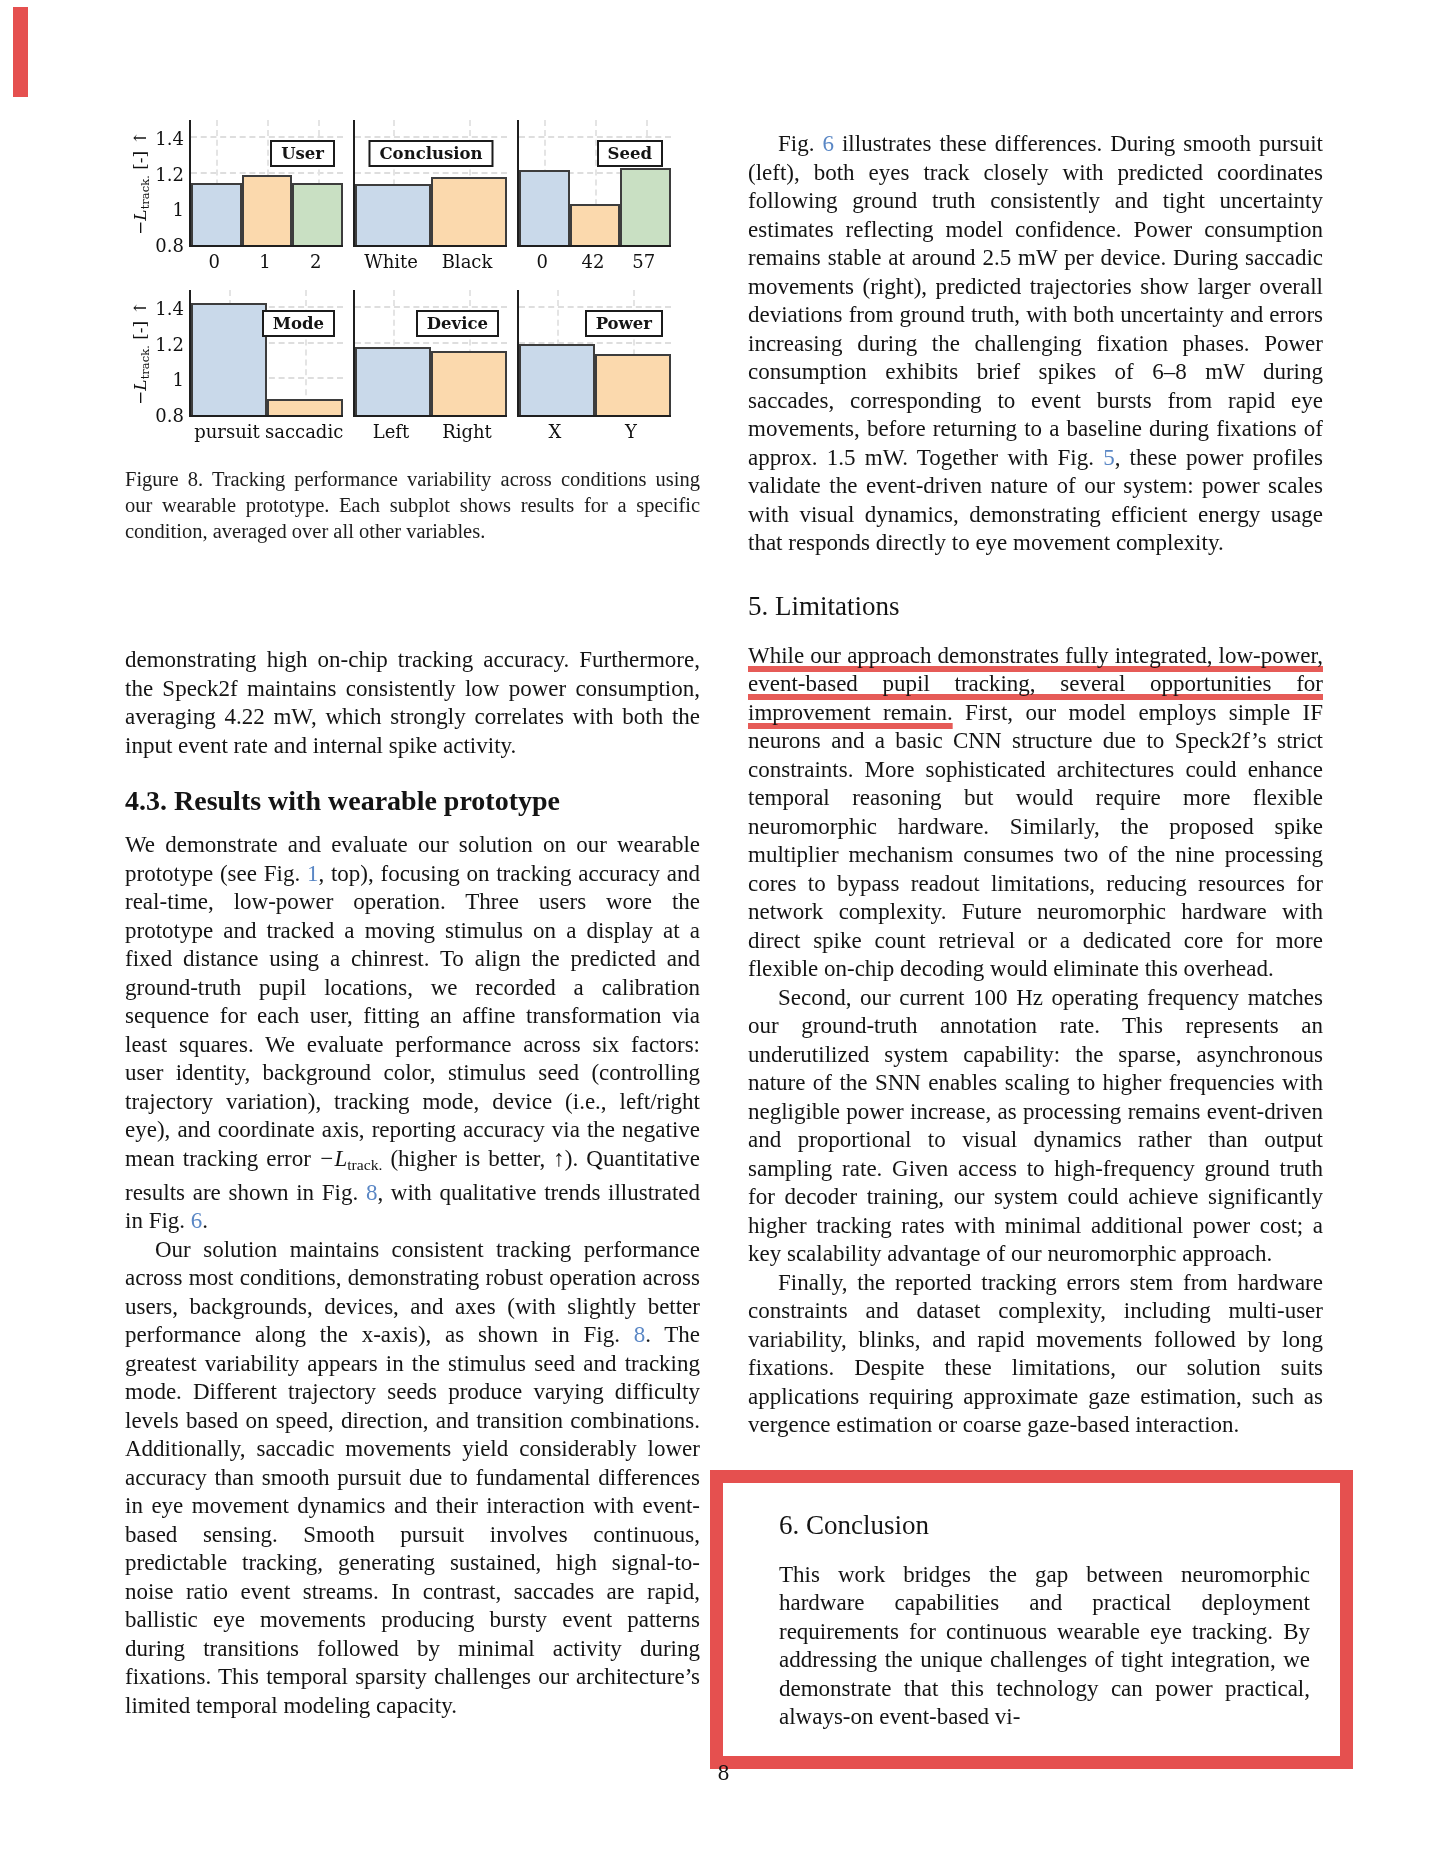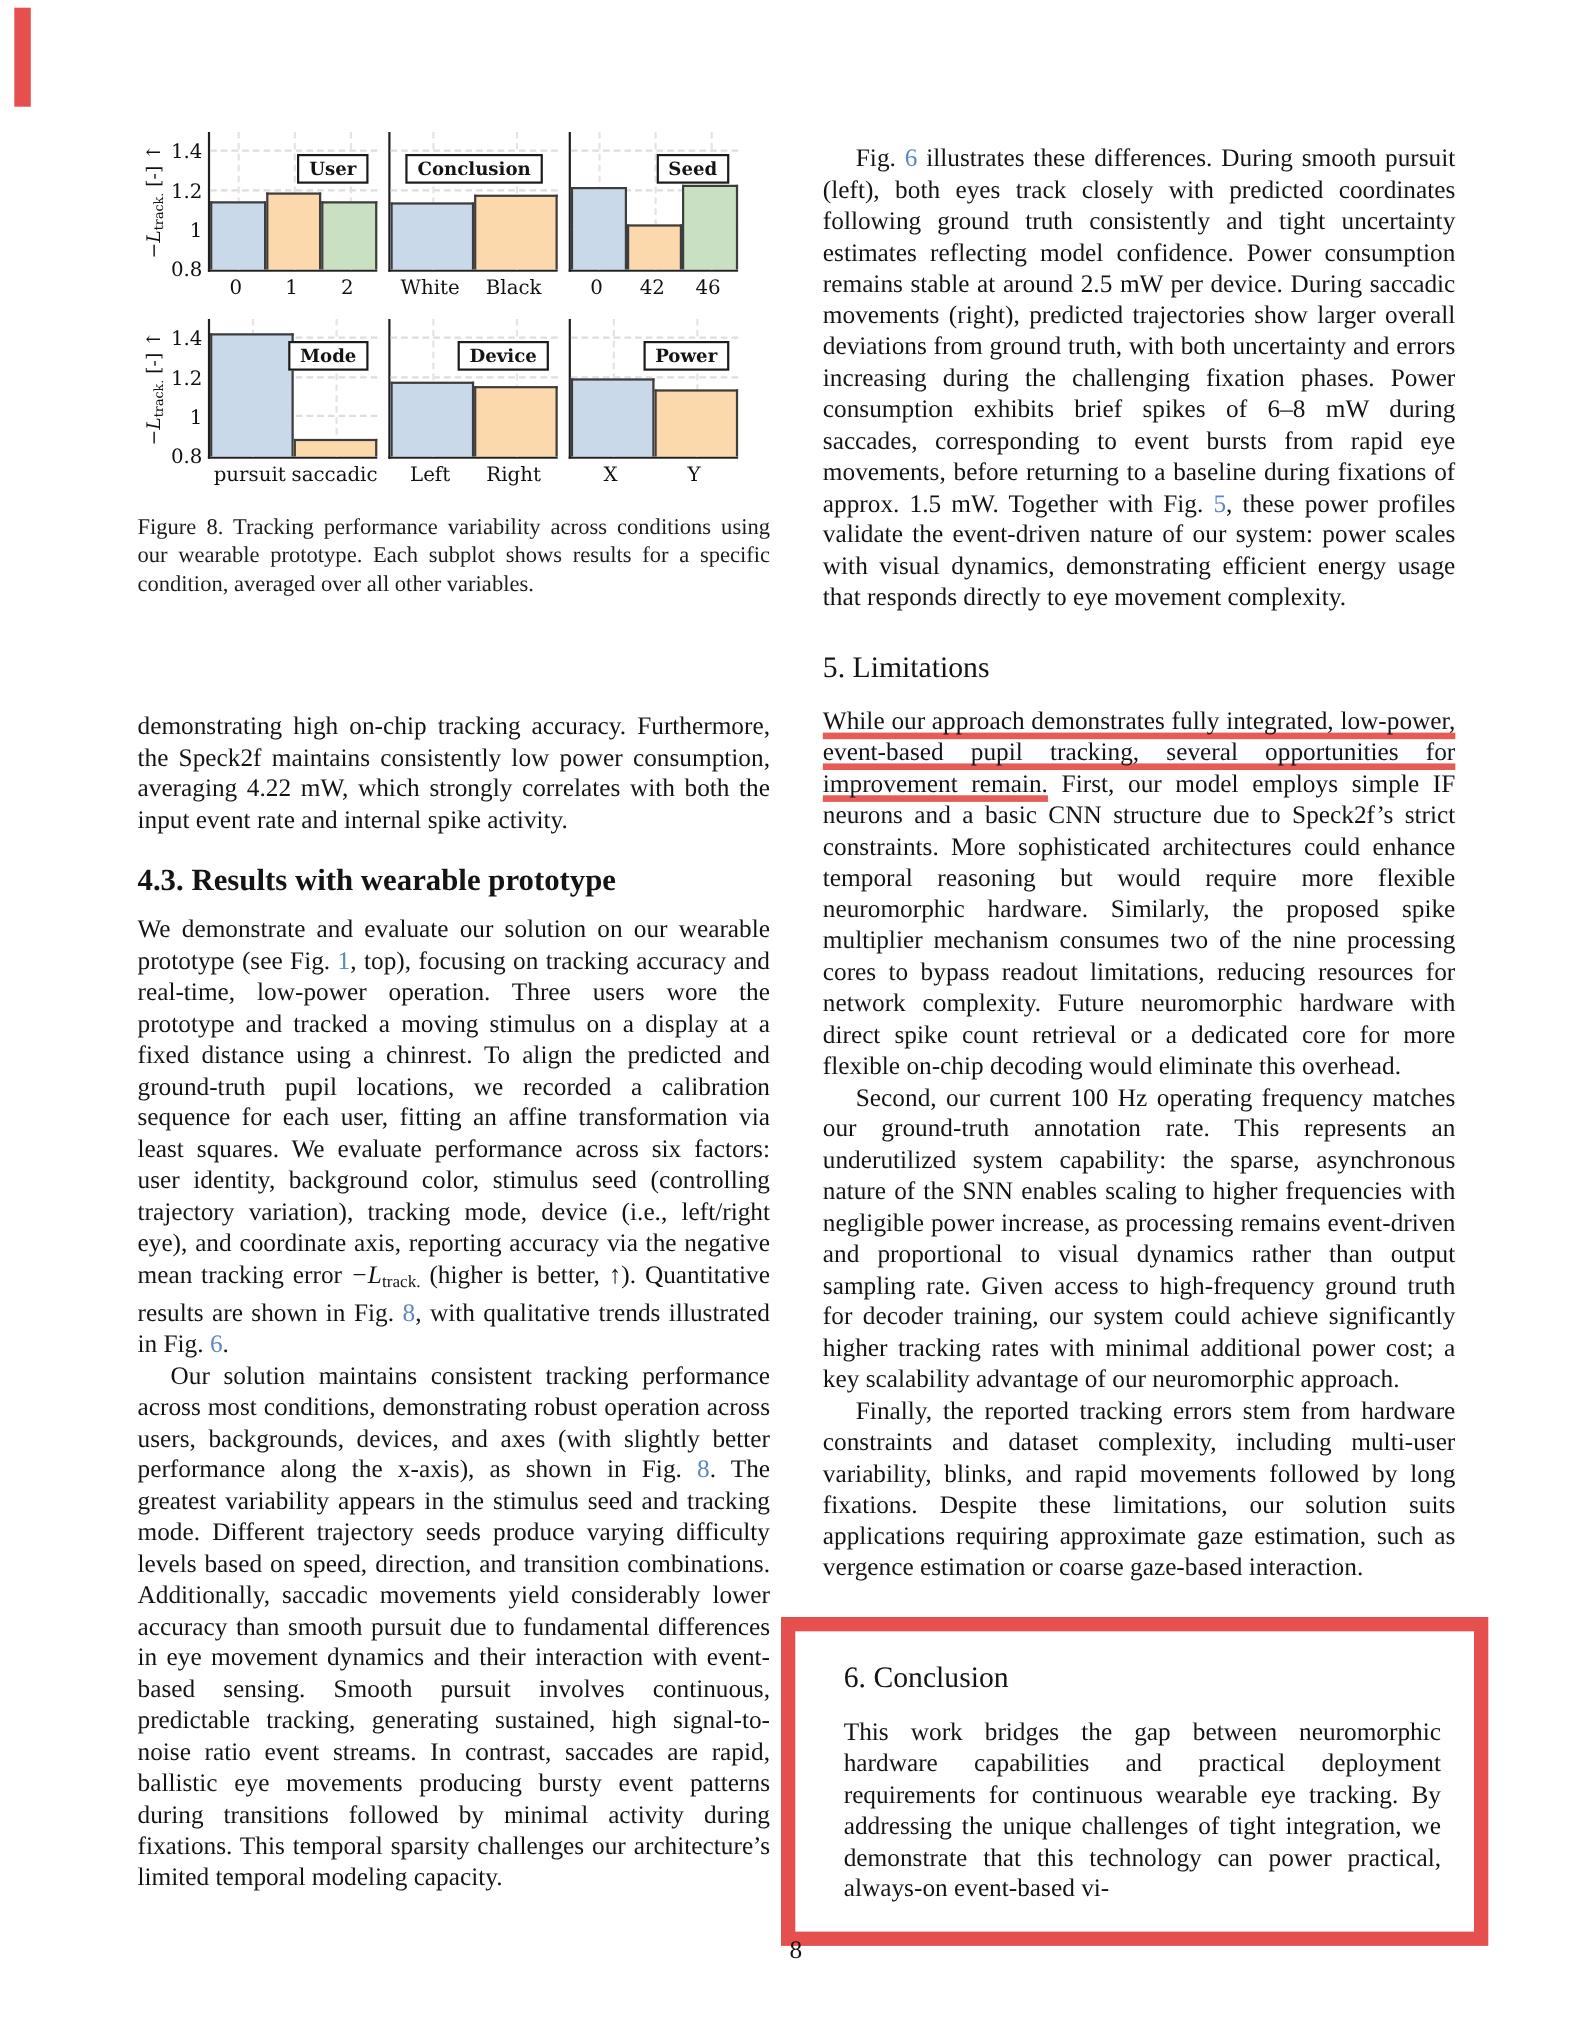--- a/index.html
+++ b/index.html
@@ -30,21 +30,21 @@
   .panel{position:relative;width:152px;height:125px;border-left:2px solid #1f1f1f;border-bottom:2px solid #1f1f1f;background:#fff;}
   .hgrid{position:absolute;left:0;right:0;height:0;border-top:2px dashed #dedede;}
   .vgrid{position:absolute;top:0;bottom:0;width:0;border-left:2px dashed #e4e4e4;}
   .bar{position:absolute;bottom:0;box-sizing:border-box;border:2px solid #3d3d3d;border-bottom:none;}
   .ptitle{position:absolute;top:20px;right:8px;border:2px solid #1b1b1b;background:#fff;padding:0 9px;
           font-family:"DejaVu Serif",serif;font-weight:bold;font-size:16.5px;line-height:23px;z-index:4;white-space:nowrap;}
   .ptitle.centered{right:auto;left:50%;transform:translateX(-50%);}
   .xlabels{display:flex;margin-top:4px;font-family:"DejaVu Serif",serif;font-size:18px;color:#111;}
   .xl{text-align:center;flex:none;}
   figcaption{margin-top:24px;font-size:20.5px;line-height:26px;text-align:justify;color:#1c1c1c;}
-  .conclusion-box{border:13px solid #e5504f;margin:30px -30px 0 -38px;padding:14px 30px 24px 44px;background:#fff;}
+  .conclusion-box{border:13px solid #e5504f;margin:30px -30px 0 -38px;padding:14px 30px 24px 56px;background:#fff;}
   .conclusion-box h2{margin:12px 0 20px;}
   .pageno{position:absolute;top:1760px;left:0;width:100%;text-align:center;font-size:23px;color:#141414;}
 </style>
 </head>
 <body>
 
 <div class="page">
 
   <div class="red-margin-bar"></div>
 
@@ -103,21 +103,21 @@
                 <div class="vgrid" style="left: 76px;"></div>
                 <div class="vgrid" style="left: 126.667px;"></div>
                 <div class="bar" style="left: 0px; width: 50.6667px; height: 75px; background: rgb(201, 217, 234);"></div>
                 <div class="bar" style="left: 50.6667px; width: 50.6667px; height: 41.0714px; background: rgb(251, 217, 173);"></div>
                 <div class="bar" style="left: 101.333px; width: 50.6667px; height: 76.7857px; background: rgb(201, 224, 195);"></div>
                 <div class="ptitle">Seed</div>
               </div>
               <div class="xlabels">
                 <span class="xl" style="width: 50.6667px;">0</span>
                 <span class="xl" style="width: 50.6667px;">42</span>
-                <span class="xl" style="width: 50.6667px;">46</span>
+                <span class="xl" style="width: 50.6667px;">57</span>
               </div>
             </div>
           </div>
         <div class="chart-row" id="crow1">
           <div class="yaxis">
             <div class="ylab"><span class="cal">−L</span><span class="sub">track.</span><span> [-] ↑</span></div>
           <span class="ytick" style="bottom: -11px;">0.8</span>
               <span class="ytick" style="bottom: 24.7143px;">1</span>
               <span class="ytick" style="bottom: 60.4286px;">1.2</span>
               <span class="ytick" style="bottom: 96.1429px;">1.4</span>

